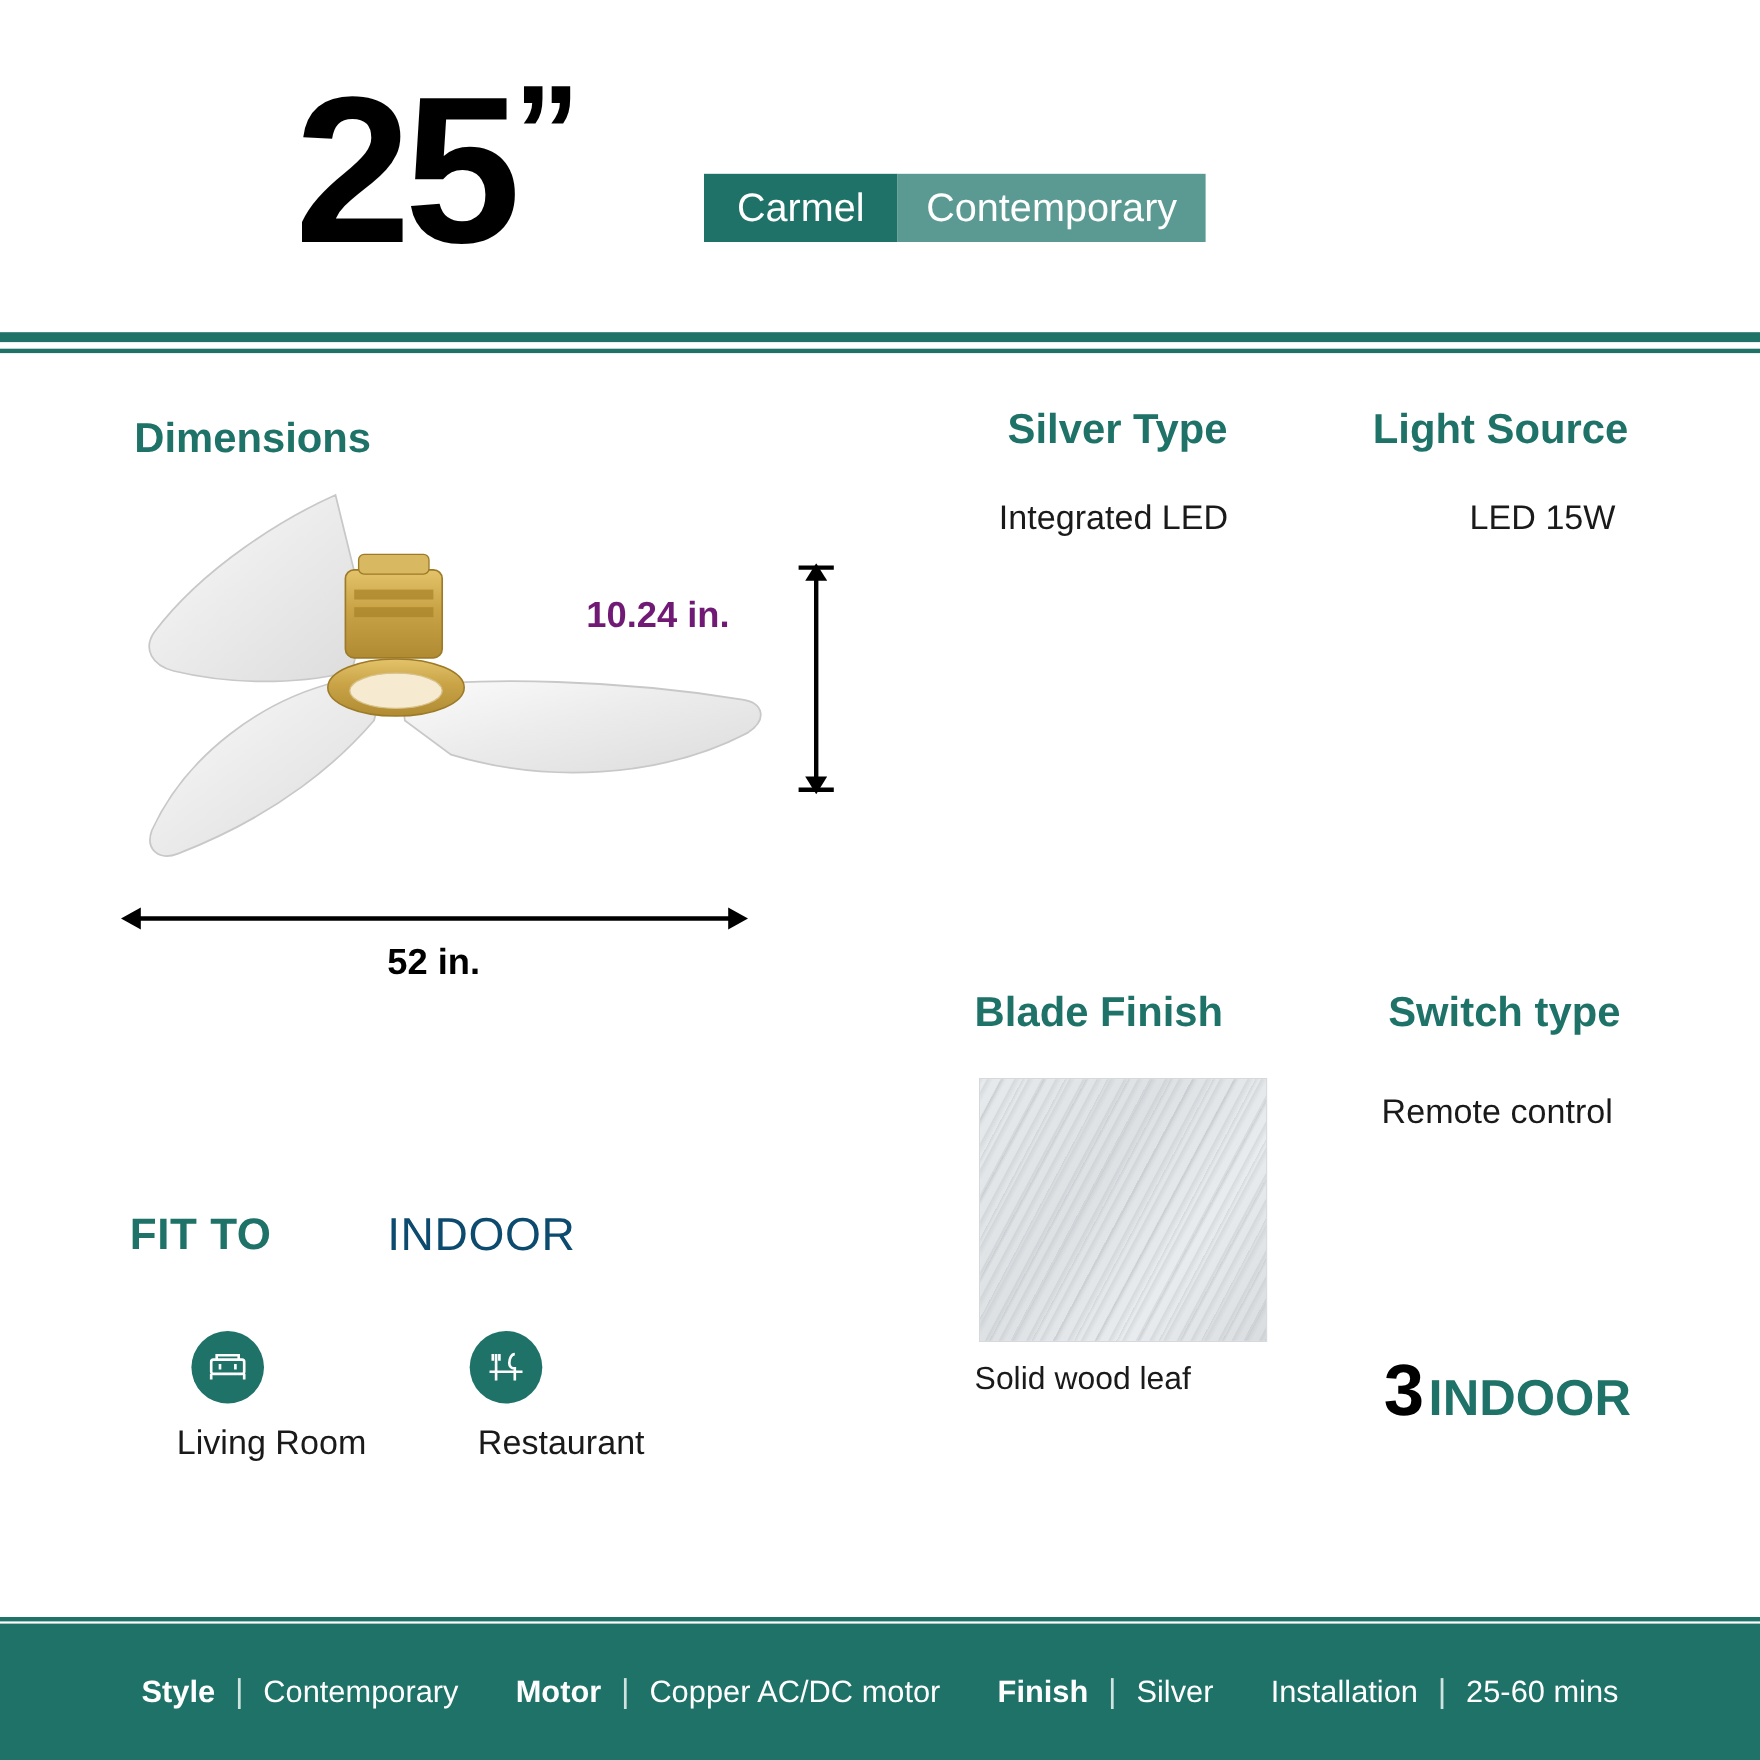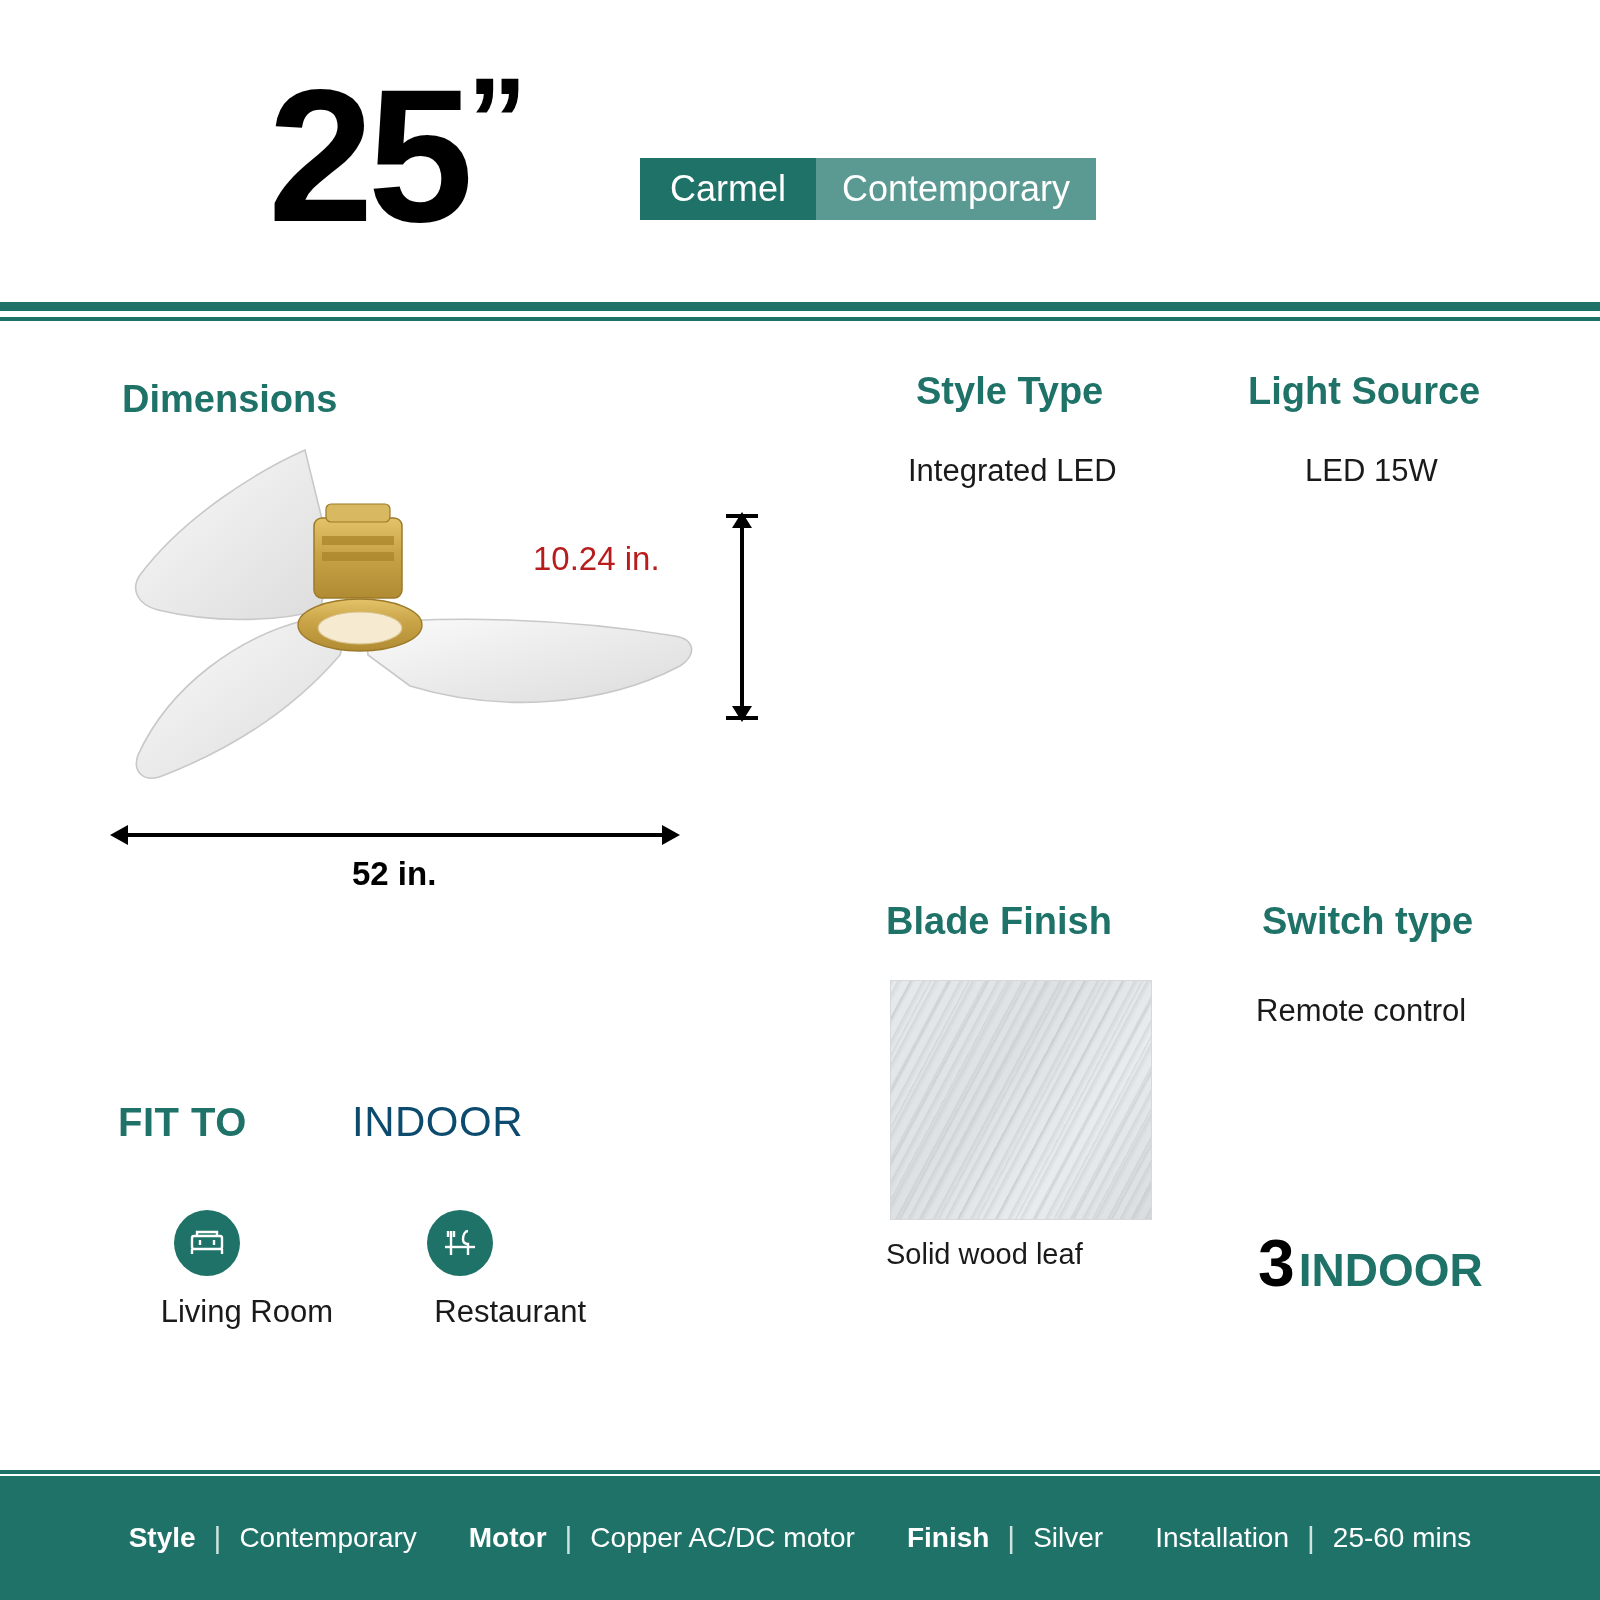--- a/index.html
+++ b/index.html
@@ -96,36 +96,36 @@
   .fan-wrap {
     position: absolute;
     left: 110px; top: 110px;
     width: 600px; height: 370px;
   }
 
   .dim-v-label {
     position: absolute;
     left: 533px; top: 210px;
     font-size: 33px;
-    font-weight: normal;
-    color: #b91c1c;
+    font-weight: bold;
+    color: #701a75;
   }
   .dim-h-label {
     position: absolute;
     left: 352px; top: 525px;
     font-size: 33px;
     font-weight: bold;
     color: #000;
   }
 
   
   .light-type-title { position: absolute; left: 916px; top: 42px; }
   .light-type-val   { position: absolute; left: 908px; top: 125px; }
   .light-src-title  { position: absolute; left: 1248px; top: 42px; }
-  .light-src-val    { position: absolute; left: 1305px; top: 125px; }
+  .light-src-val    { position: absolute; left: 1336px; top: 125px; }
 
   .blade-finish-title { position: absolute; left: 886px; top: 572px; }
   .switch-title       { position: absolute; left: 1262px; top: 572px; }
   .switch-val         { position: absolute; left: 1256px; top: 665px; }
 
   .swatch {
     position: absolute;
     left: 890px; top: 650px;
     width: 262px; height: 240px;
     background:
@@ -298,21 +298,21 @@
     <svg width="570" height="30" viewBox="0 0 570 30" style="position:absolute;left:0px;top:380px;">
       <line x1="14" y1="15" x2="556" y2="15" stroke="#000" stroke-width="4"></line>
       <polygon points="0,15 18,5 18,25" fill="#000"></polygon>
       <polygon points="570,15 552,5 552,25" fill="#000"></polygon>
     </svg>
   </div>
 
   <div class="dim-v-label">10.24 in.</div>
   <div class="dim-h-label">52 in.</div>
 
-  <h2 class="sec light-type-title">Style Type</h2>
+  <h2 class="sec light-type-title">Silver Type</h2>
   <div class="val light-type-val">Integrated LED</div>
 
   <h2 class="sec light-src-title">Light Source</h2>
   <div class="val light-src-val">LED 15W</div>
 
   <h2 class="sec blade-finish-title">Blade Finish</h2>
   <div class="swatch"></div>
   <div class="swatch-cap">Solid wood leaf</div>
 
   <h2 class="sec switch-title">Switch type</h2>

